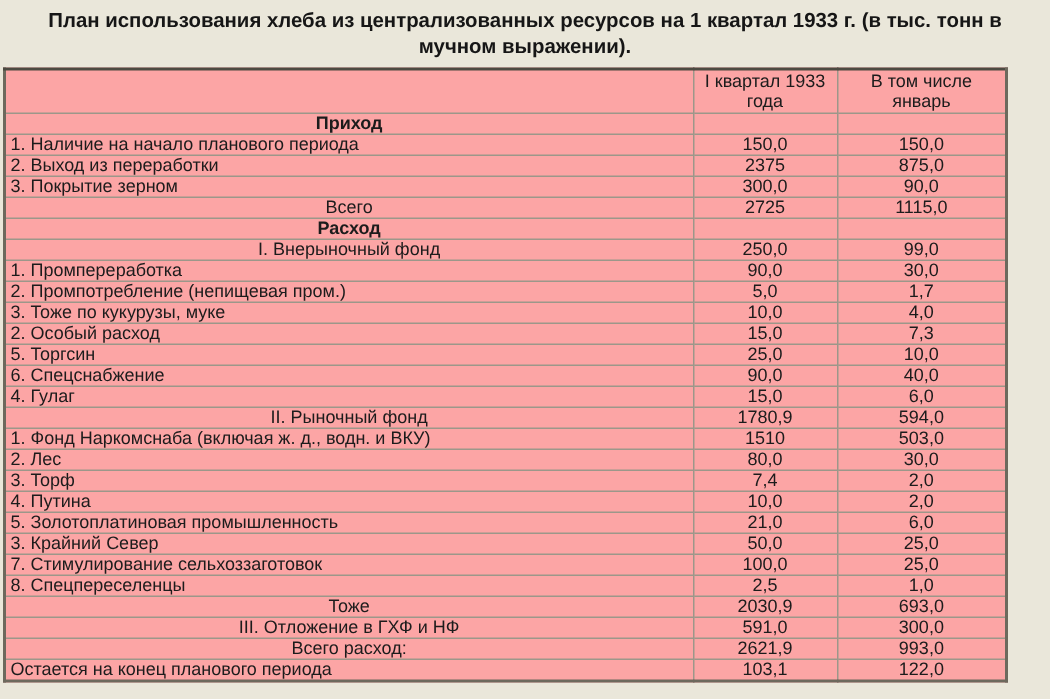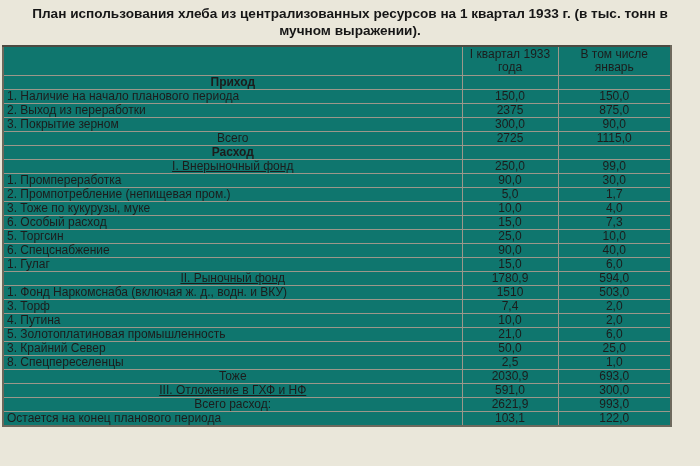--- a/index.html
+++ b/index.html
@@ -25,21 +25,21 @@
     text-align: center;
     line-height: 17px;
     padding: 5px 12px 0 12px;
     color: #161616;
   }
   table.plan {
     border-collapse: collapse;
     table-layout: fixed;
     width: 668px;
     margin: 6px 0 0 2px;
-    background: #0f766e;
+    background: #fca5a5;
     border: 2px solid #6d695d;
     border-top-color: #4c4a41;
   }
   col.c-label { width: 459px; }
   col.c-q1    { width: 96px; }
   col.c-jan   { width: 113px; }
   th, td {
     border: 1px solid #9c978a;
     font-size: 12px;
     font-weight: normal;
@@ -59,21 +59,20 @@
     height: 13px;
   }
   
   tr.row-item td:first-child {
     text-align: left;
   }
   tr.row-section-main td:first-child {
     font-weight: bold;
   }
   tr.row-section-sub td:first-child {
-    text-decoration: underline;
   }
   tr.row-total td:first-child {
     text-align: center;
   }
 </style>
 </head>
 <body>
 
 <div class="page">
   <div class="title">План использования хлеба из централизованных ресурсов на 1 квартал 1933 г. (в тыс. тонн в мучном выражении).</div>
@@ -136,67 +135,77 @@
           <td>2. Промпотребление (непищевая пром.)</td>
           <td>5,0</td>
           <td>1,7</td>
         </tr>
         <tr class="row-item">
           <td>3. Тоже по кукурузы, муке</td>
           <td>10,0</td>
           <td>4,0</td>
         </tr>
         <tr class="row-item">
-          <td>6. Особый расход</td>
+          <td>2. Особый расход</td>
           <td>15,0</td>
           <td>7,3</td>
         </tr>
         <tr class="row-item">
           <td>5. Торгсин</td>
           <td>25,0</td>
           <td>10,0</td>
         </tr>
         <tr class="row-item">
           <td>6. Спецснабжение</td>
           <td>90,0</td>
           <td>40,0</td>
         </tr>
         <tr class="row-item">
-          <td>1. Гулаг</td>
+          <td>4. Гулаг</td>
           <td>15,0</td>
           <td>6,0</td>
         </tr>
         <tr class="row-section-sub">
           <td>II. Рыночный фонд</td>
           <td>1780,9</td>
           <td>594,0</td>
         </tr>
         <tr class="row-item">
           <td>1. Фонд Наркомснаба (включая ж. д., водн. и ВКУ)</td>
           <td>1510</td>
           <td>503,0</td>
         </tr>
         <tr class="row-item">
+          <td>2. Лес</td>
+          <td>80,0</td>
+          <td>30,0</td>
+        </tr>
+        <tr class="row-item">
           <td>3. Торф</td>
           <td>7,4</td>
           <td>2,0</td>
         </tr>
         <tr class="row-item">
           <td>4. Путина</td>
           <td>10,0</td>
           <td>2,0</td>
         </tr>
         <tr class="row-item">
           <td>5. Золотоплатиновая промышленность</td>
           <td>21,0</td>
           <td>6,0</td>
         </tr>
         <tr class="row-item">
           <td>3. Крайний Север</td>
           <td>50,0</td>
+          <td>25,0</td>
+        </tr>
+        <tr class="row-item">
+          <td>7. Стимулирование сельхоззаготовок</td>
+          <td>100,0</td>
           <td>25,0</td>
         </tr>
         <tr class="row-item">
           <td>8. Спецпереселенцы</td>
           <td>2,5</td>
           <td>1,0</td>
         </tr>
         <tr class="row-total">
           <td>Тоже</td>
           <td>2030,9</td>

